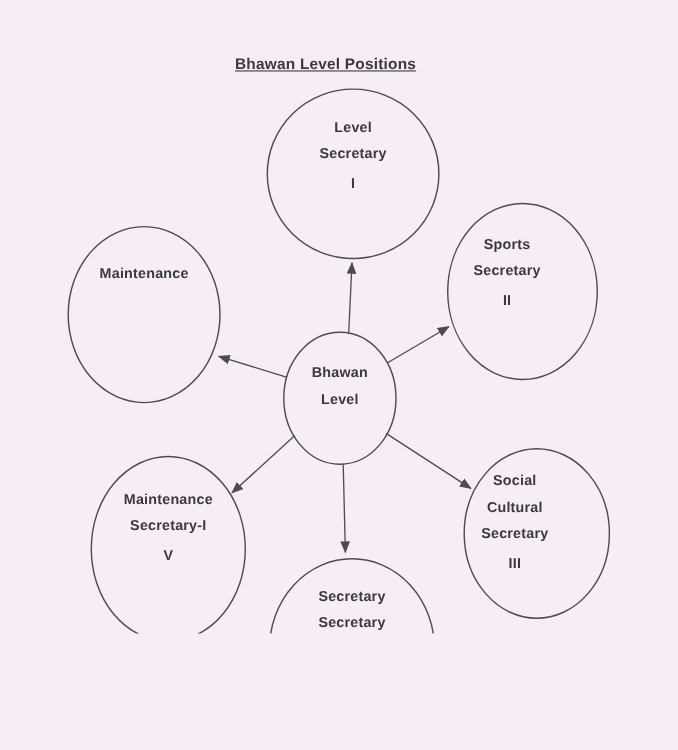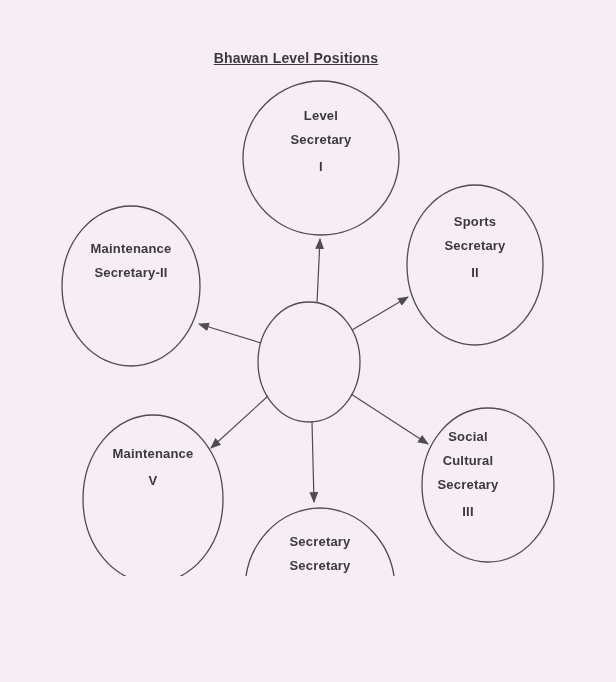--- a/index.html
+++ b/index.html
@@ -88,41 +88,45 @@
     <ellipse cx="153" cy="499" rx="70" ry="84"></ellipse>
     <ellipse cx="320" cy="590" rx="75" ry="82"></ellipse>
   </svg>
 
   <div class="node-label" style="left:321px; top:104px;">
     <div>Level</div>
     <div>Secretary</div>
     <div class="numeral">I</div>
   </div>
 
-  <div class="node-label" style="left:475px; top:210px;">
+  <div class="node-label" style="left:461px; top:210px;">
     <div>Sports</div>
     <div>Secretary</div>
     <div class="numeral">II</div>
   </div>
 
   <div class="node-label" style="left:131px; top:237px;">
     <div>Maintenance</div>
-    <div>Secretary-II</div>
   </div>
 
+  <div class="node-label" style="left:309px; top:327px;">
+    <div>Bhawan</div>
+    <div>Level</div>
+  </div>
 
   <div class="node-label" style="left:468px; top:425px;">
     <div>Social</div>
     <div>Cultural</div>
     <div>Secretary</div>
     <div class="numeral">III</div>
   </div>
 
   <div class="node-label" style="left:153px; top:442px;">
     <div>Maintenance</div>
+    <div>Secretary-I</div>
     <div class="numeral">V</div>
   </div>
 
   <div class="node-label" style="left:320px; top:530px;">
     <div>Secretary</div>
     <div>Secretary</div>
     <div class="numeral">IV</div>
   </div>
 
 </div>

